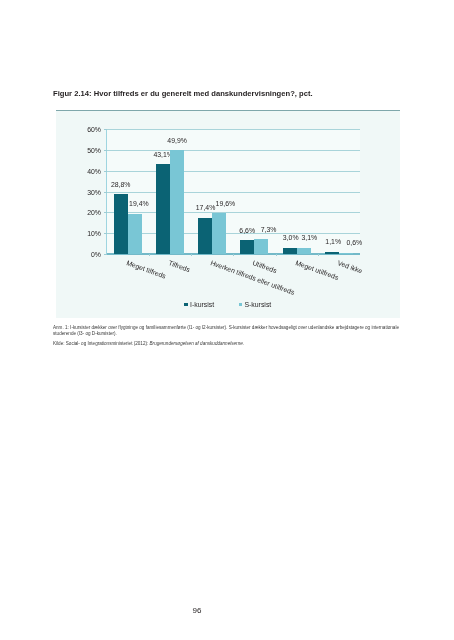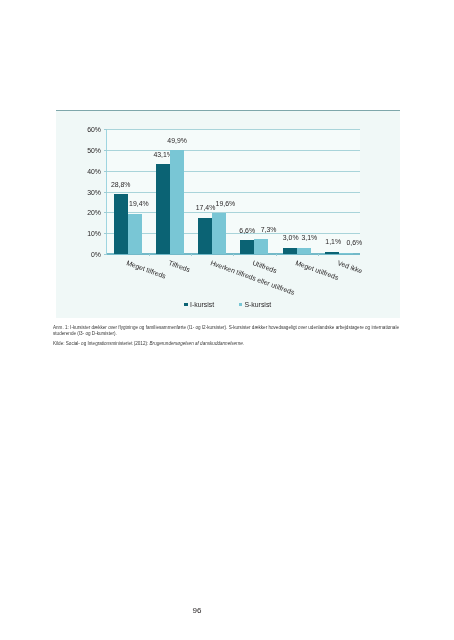--- a/index.html
+++ b/index.html
@@ -77,20 +77,21 @@
 
   
   #pageno { position:absolute; left:0; top:606px; width:394px;
             text-align:center; font-size:8px; color:#231f20; }
 </style>
 </head>
 <body>
 
 <div class="page">
 
+  <div id="fig-title">Figur 2.14: Hvor tilfreds er du generelt med danskundervisningen?, pct.</div>
 
   <div id="chart">
     <div id="plot">
       <div id="yaxis"></div>
       <div id="xaxis"></div>
     <div class="tick" style="top: 125px;"></div>
         <div class="ylabel" style="top: 125px;">0%</div>
         <div class="gridline" style="top: 104.167px;"></div>
         <div class="tick" style="top: 104.167px;"></div>
         <div class="ylabel" style="top: 104.167px;">10%</div>

